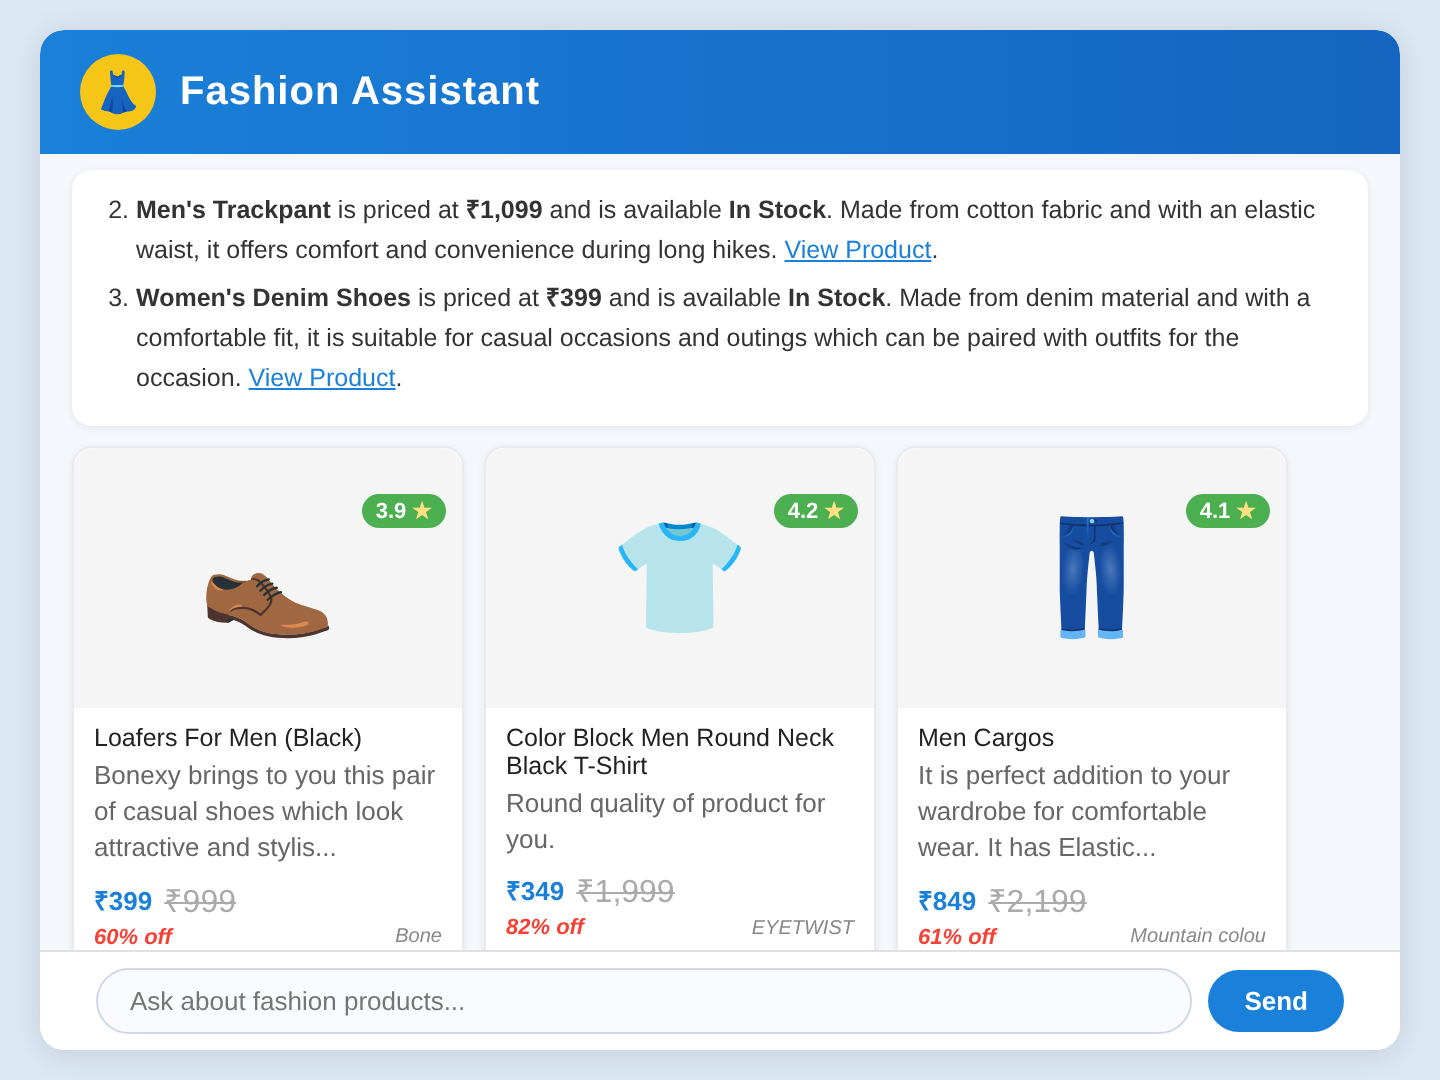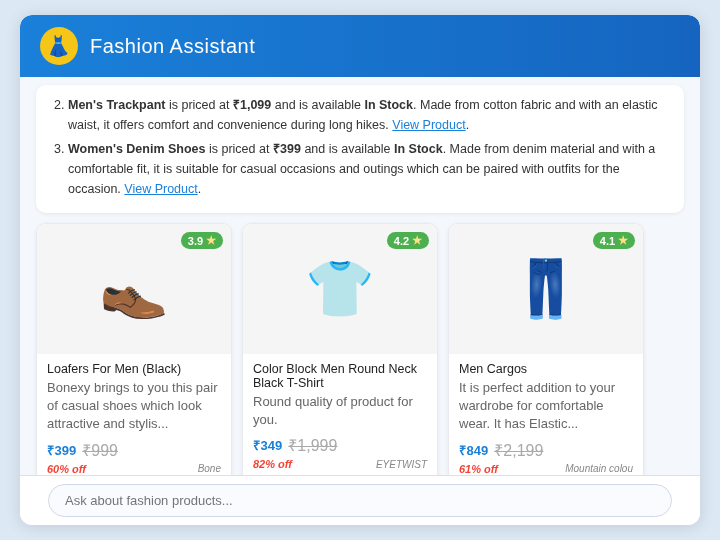--- a/index.html
+++ b/index.html
@@ -37,21 +37,21 @@
       background: #f5c518;
       border-radius: 50%;
       display: flex;
       align-items: center;
       justify-content: center;
       font-size: 20px;
     }
     .header-title {
       color: #fff;
       font-size: 20px;
-      font-weight: normal;
+      font-weight: bold;
       letter-spacing: 0.5px;
     }
     .chat-area {
       flex: 1;
       overflow-y: auto;
       padding: 8px 16px;
       background: #f4f8fd;
       position: relative;
     }
     .chat-area::-webkit-scrollbar { width: 7px; }
@@ -97,21 +97,21 @@
       background: #f5f5f5;
       border-radius: 10px 10px 0 0;
       overflow: hidden;
       position: relative;
       display: flex;
       align-items: center;
       justify-content: center;
     }
     .rating-badge {
       position: absolute;
-      top: 8px;
+      top: 23px;
       right: 8px;
       background: #4caf50;
       color: #fff;
       font-size: 11px;
       font-weight: bold;
       border-radius: 10px;
       padding: 2px 7px;
       display: flex;
       align-items: center;
       gap: 3px;
@@ -324,14 +324,15 @@
           </div>
         </div>
         <button class="add-to-cart-btn">Add to Cart</button>
       </div>
     </div>
 
   </div>
 
   <div class="input-bar">
     <input class="chat-input" type="text" placeholder="Ask about fashion products..." style="">
+    <button class="send-btn">Send</button>
   </div>
 </div>
 
 </body></html>

